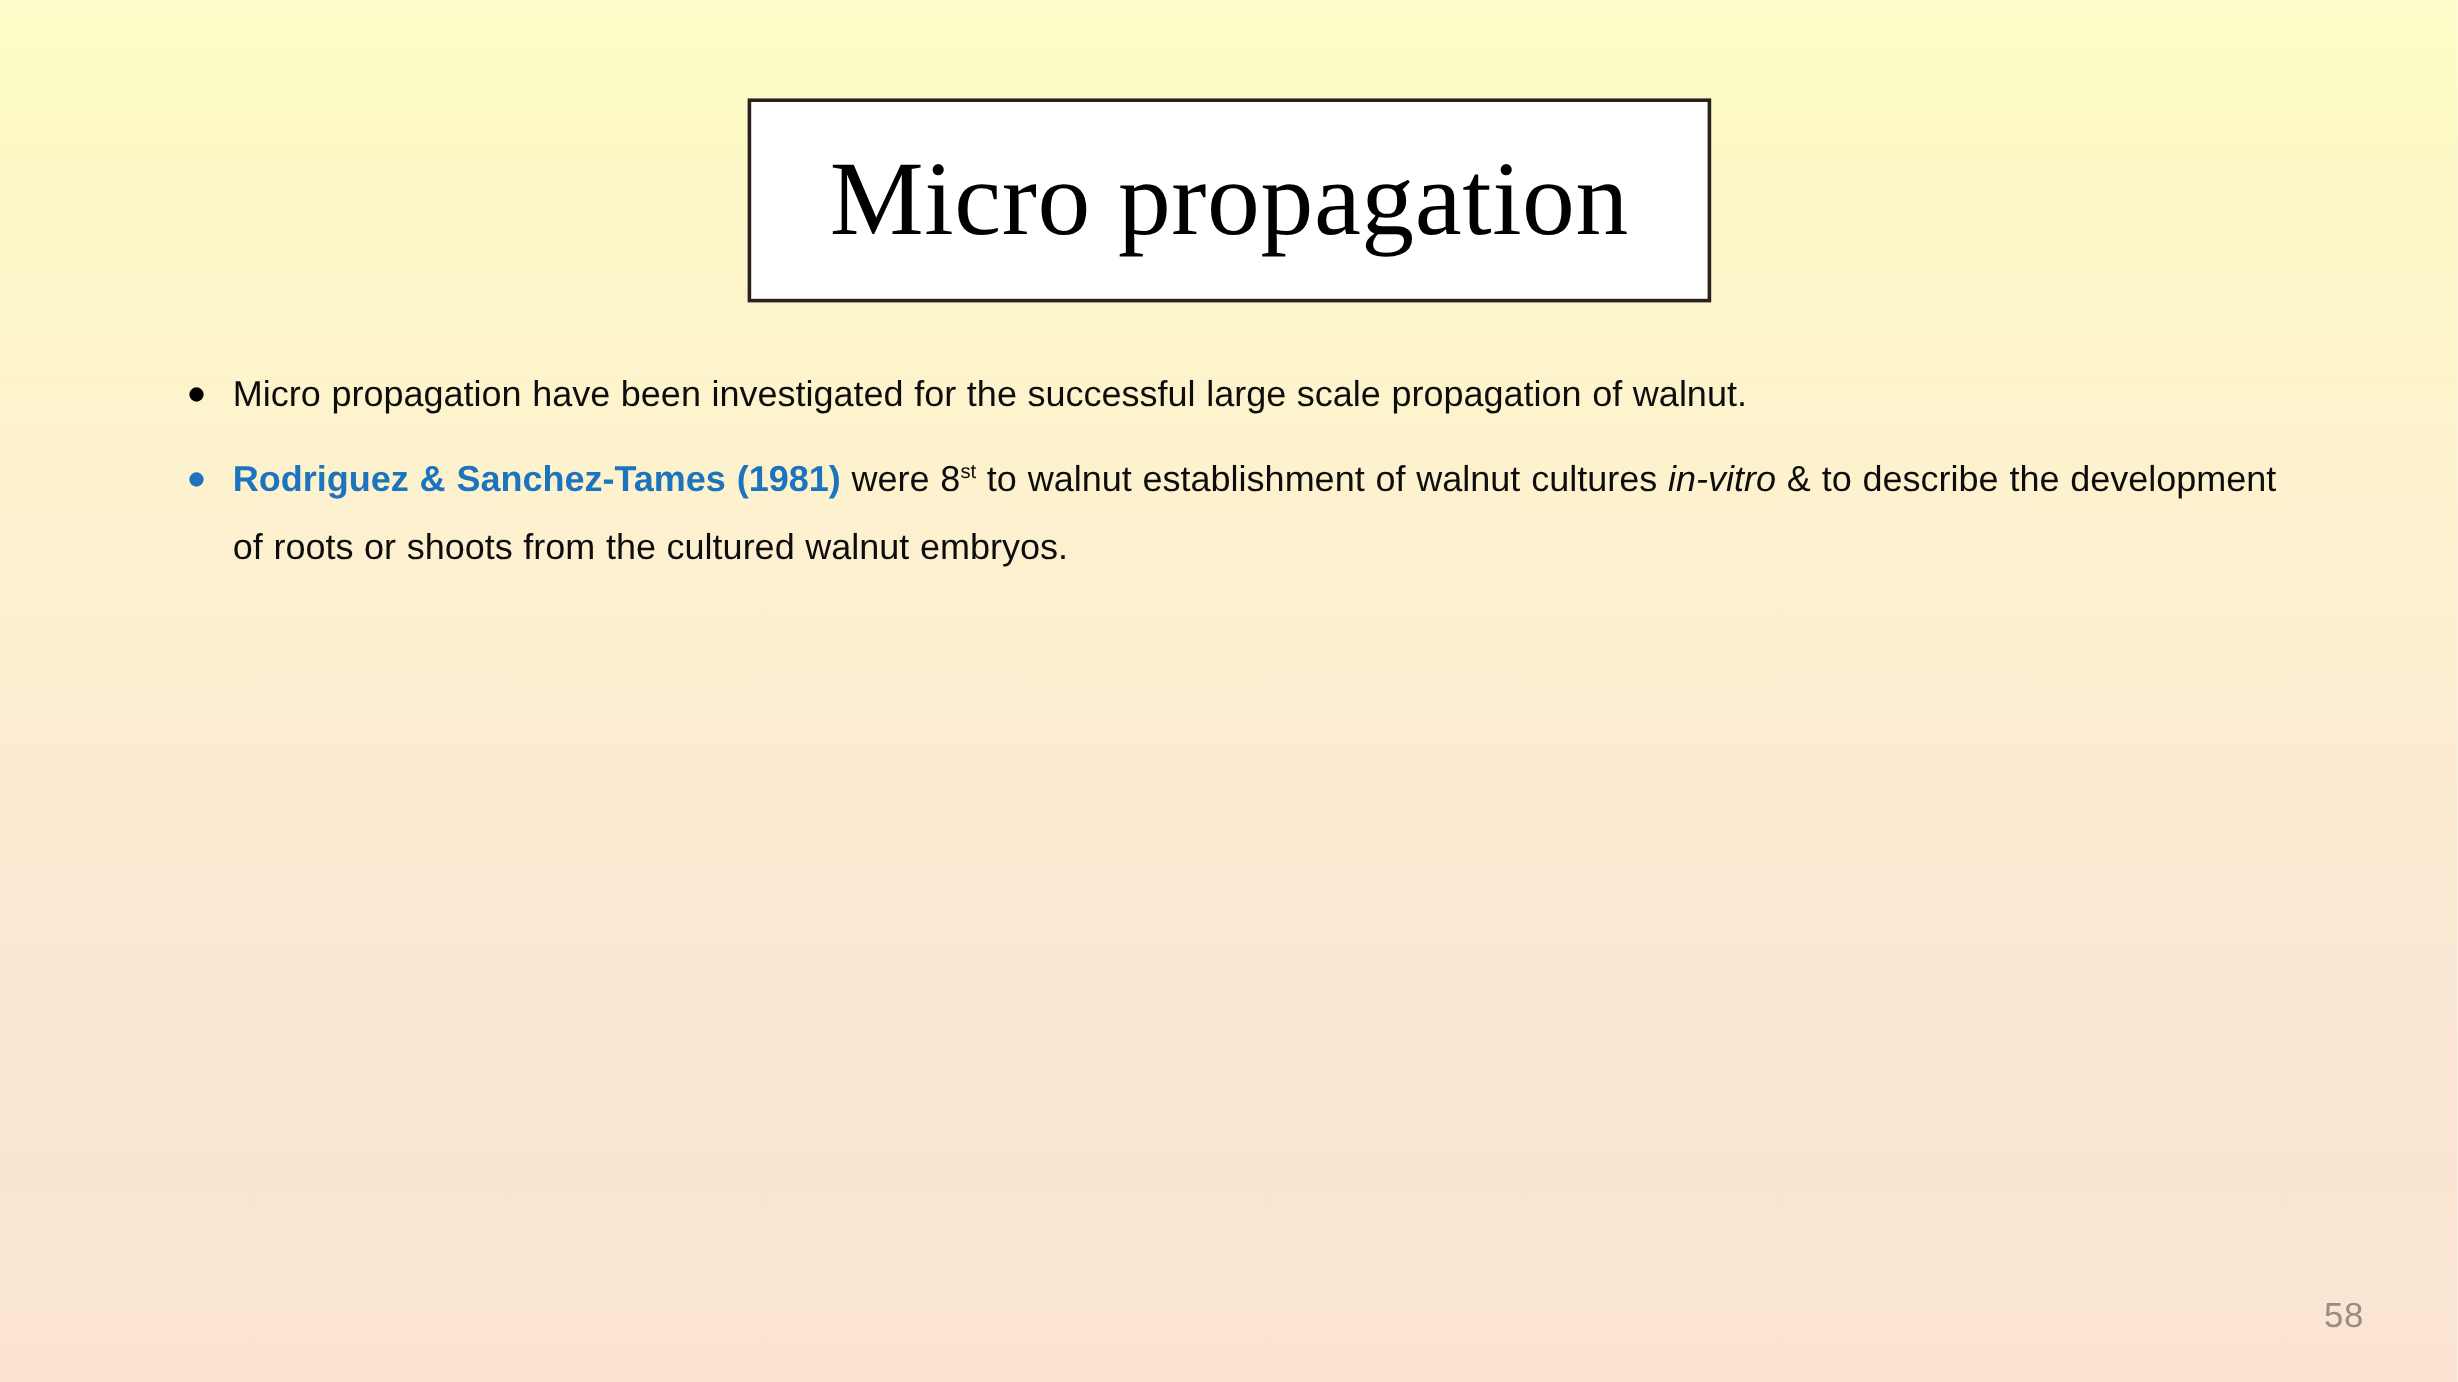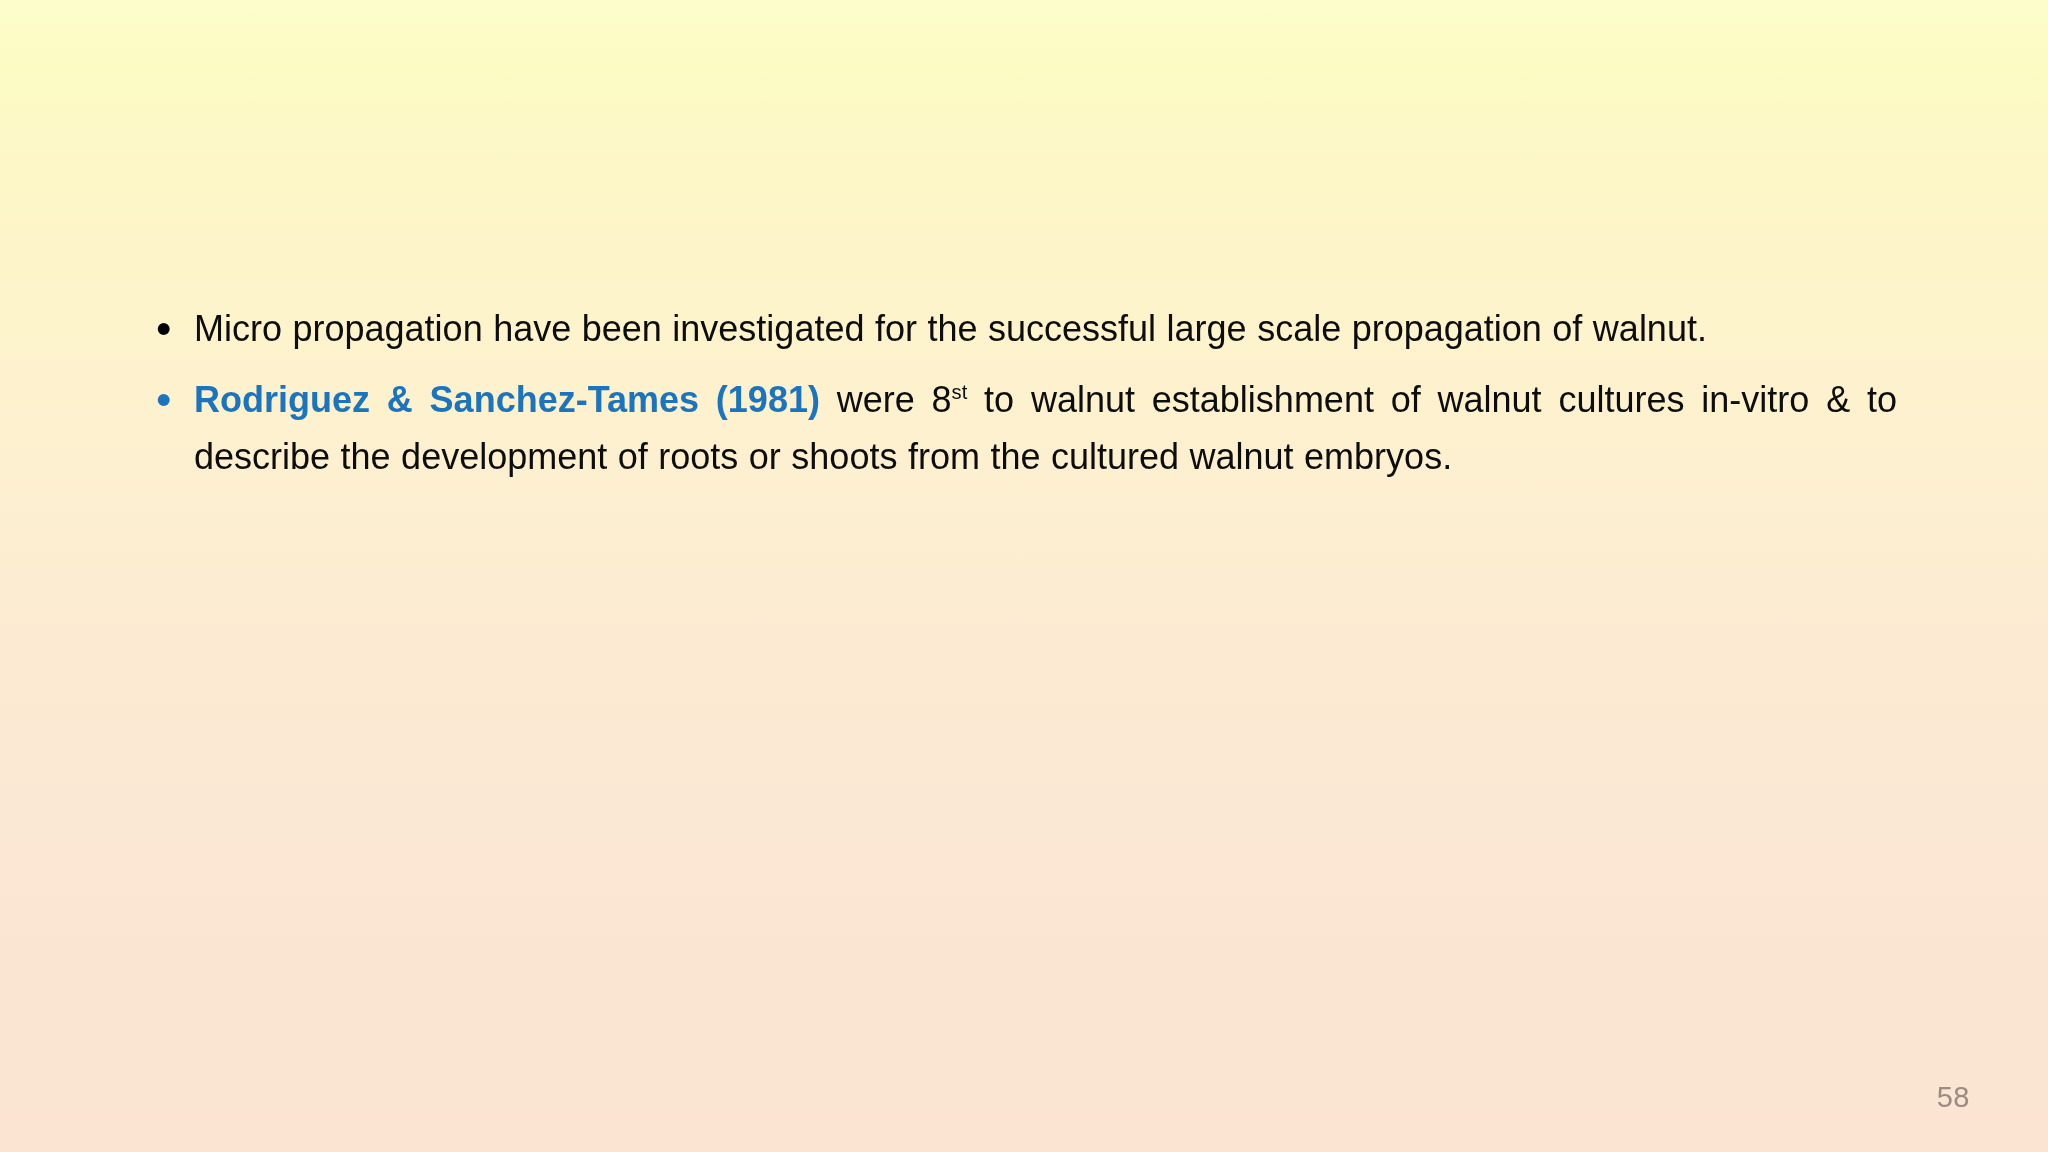--- a/index.html
+++ b/index.html
@@ -84,38 +84,39 @@
     box-sizing: border-box;
     color: #000000;
   }
 
   .bullet-marker.blue {
     color: #1b74bd;
   }
 
   .bullet-text {
     flex: 1 1 auto;
-    font-size: 36px;
+    font-size: 30px;
     line-height: 57px;
     color: #0d0d0d;
     text-align: justify;
     text-justify: inter-word;
     font-weight: 400;
     word-spacing: 0.5px;
   }
 
   
   .bullet-text > span.run { display: inline; }
 
   .ref-bold {
     color: #1b74bd;
     font-weight: bold;
   }
 
   .ital {
+    font-style: italic;
   }
 
   .sup {
     font-size: 0.56em;
     vertical-align: super;
     line-height: 0;
   }
 
   
   .page-number {
@@ -126,20 +127,23 @@
     color: #9b8b82;
     font-family: "Liberation Sans", sans-serif;
     letter-spacing: 0.5px;
   }
 </style>
 </head>
 <body>
 
 <div class="slide">
 
+  <div class="title-box">
+    <div class="title-text">Micro propagation</div>
+  </div>
 
   <div class="body-area">
 
     <div class="bullet-row">
       <span class="bullet-marker">•</span>
       <div class="bullet-text">
         <span class="run">Micro propagation have been investigated for the successful large scale propagation of walnut.</span>
       </div>
     </div>
 

